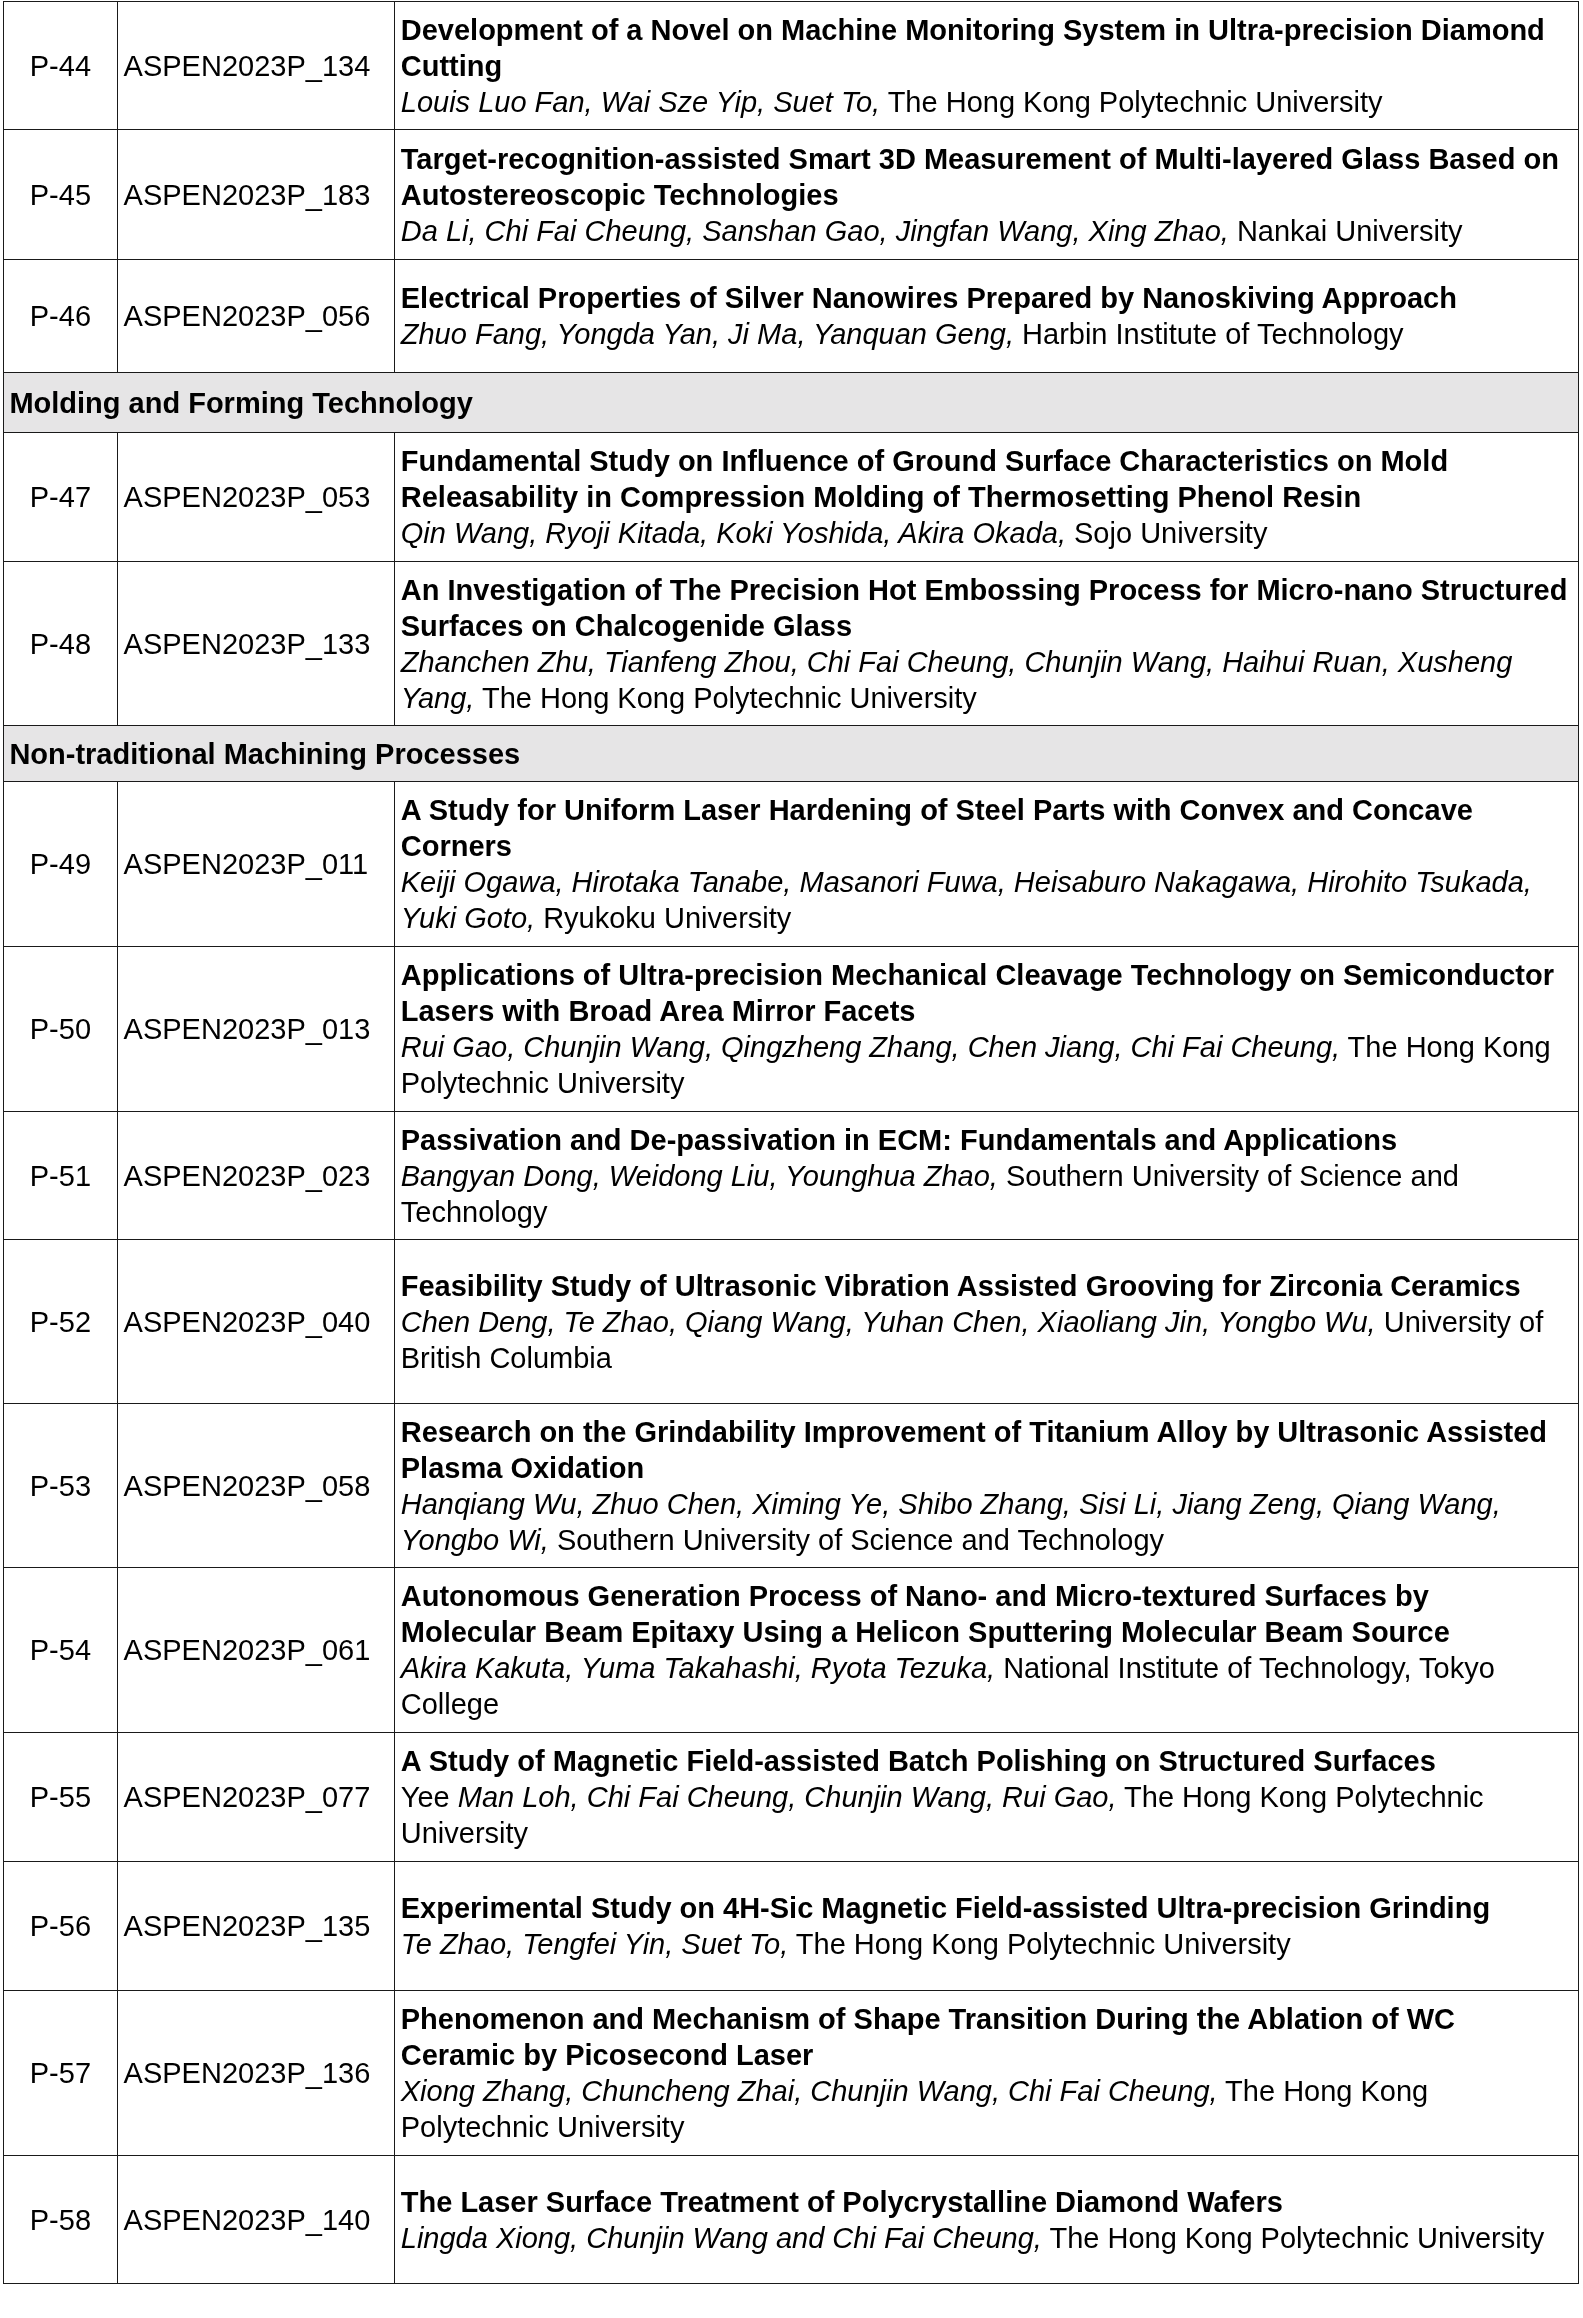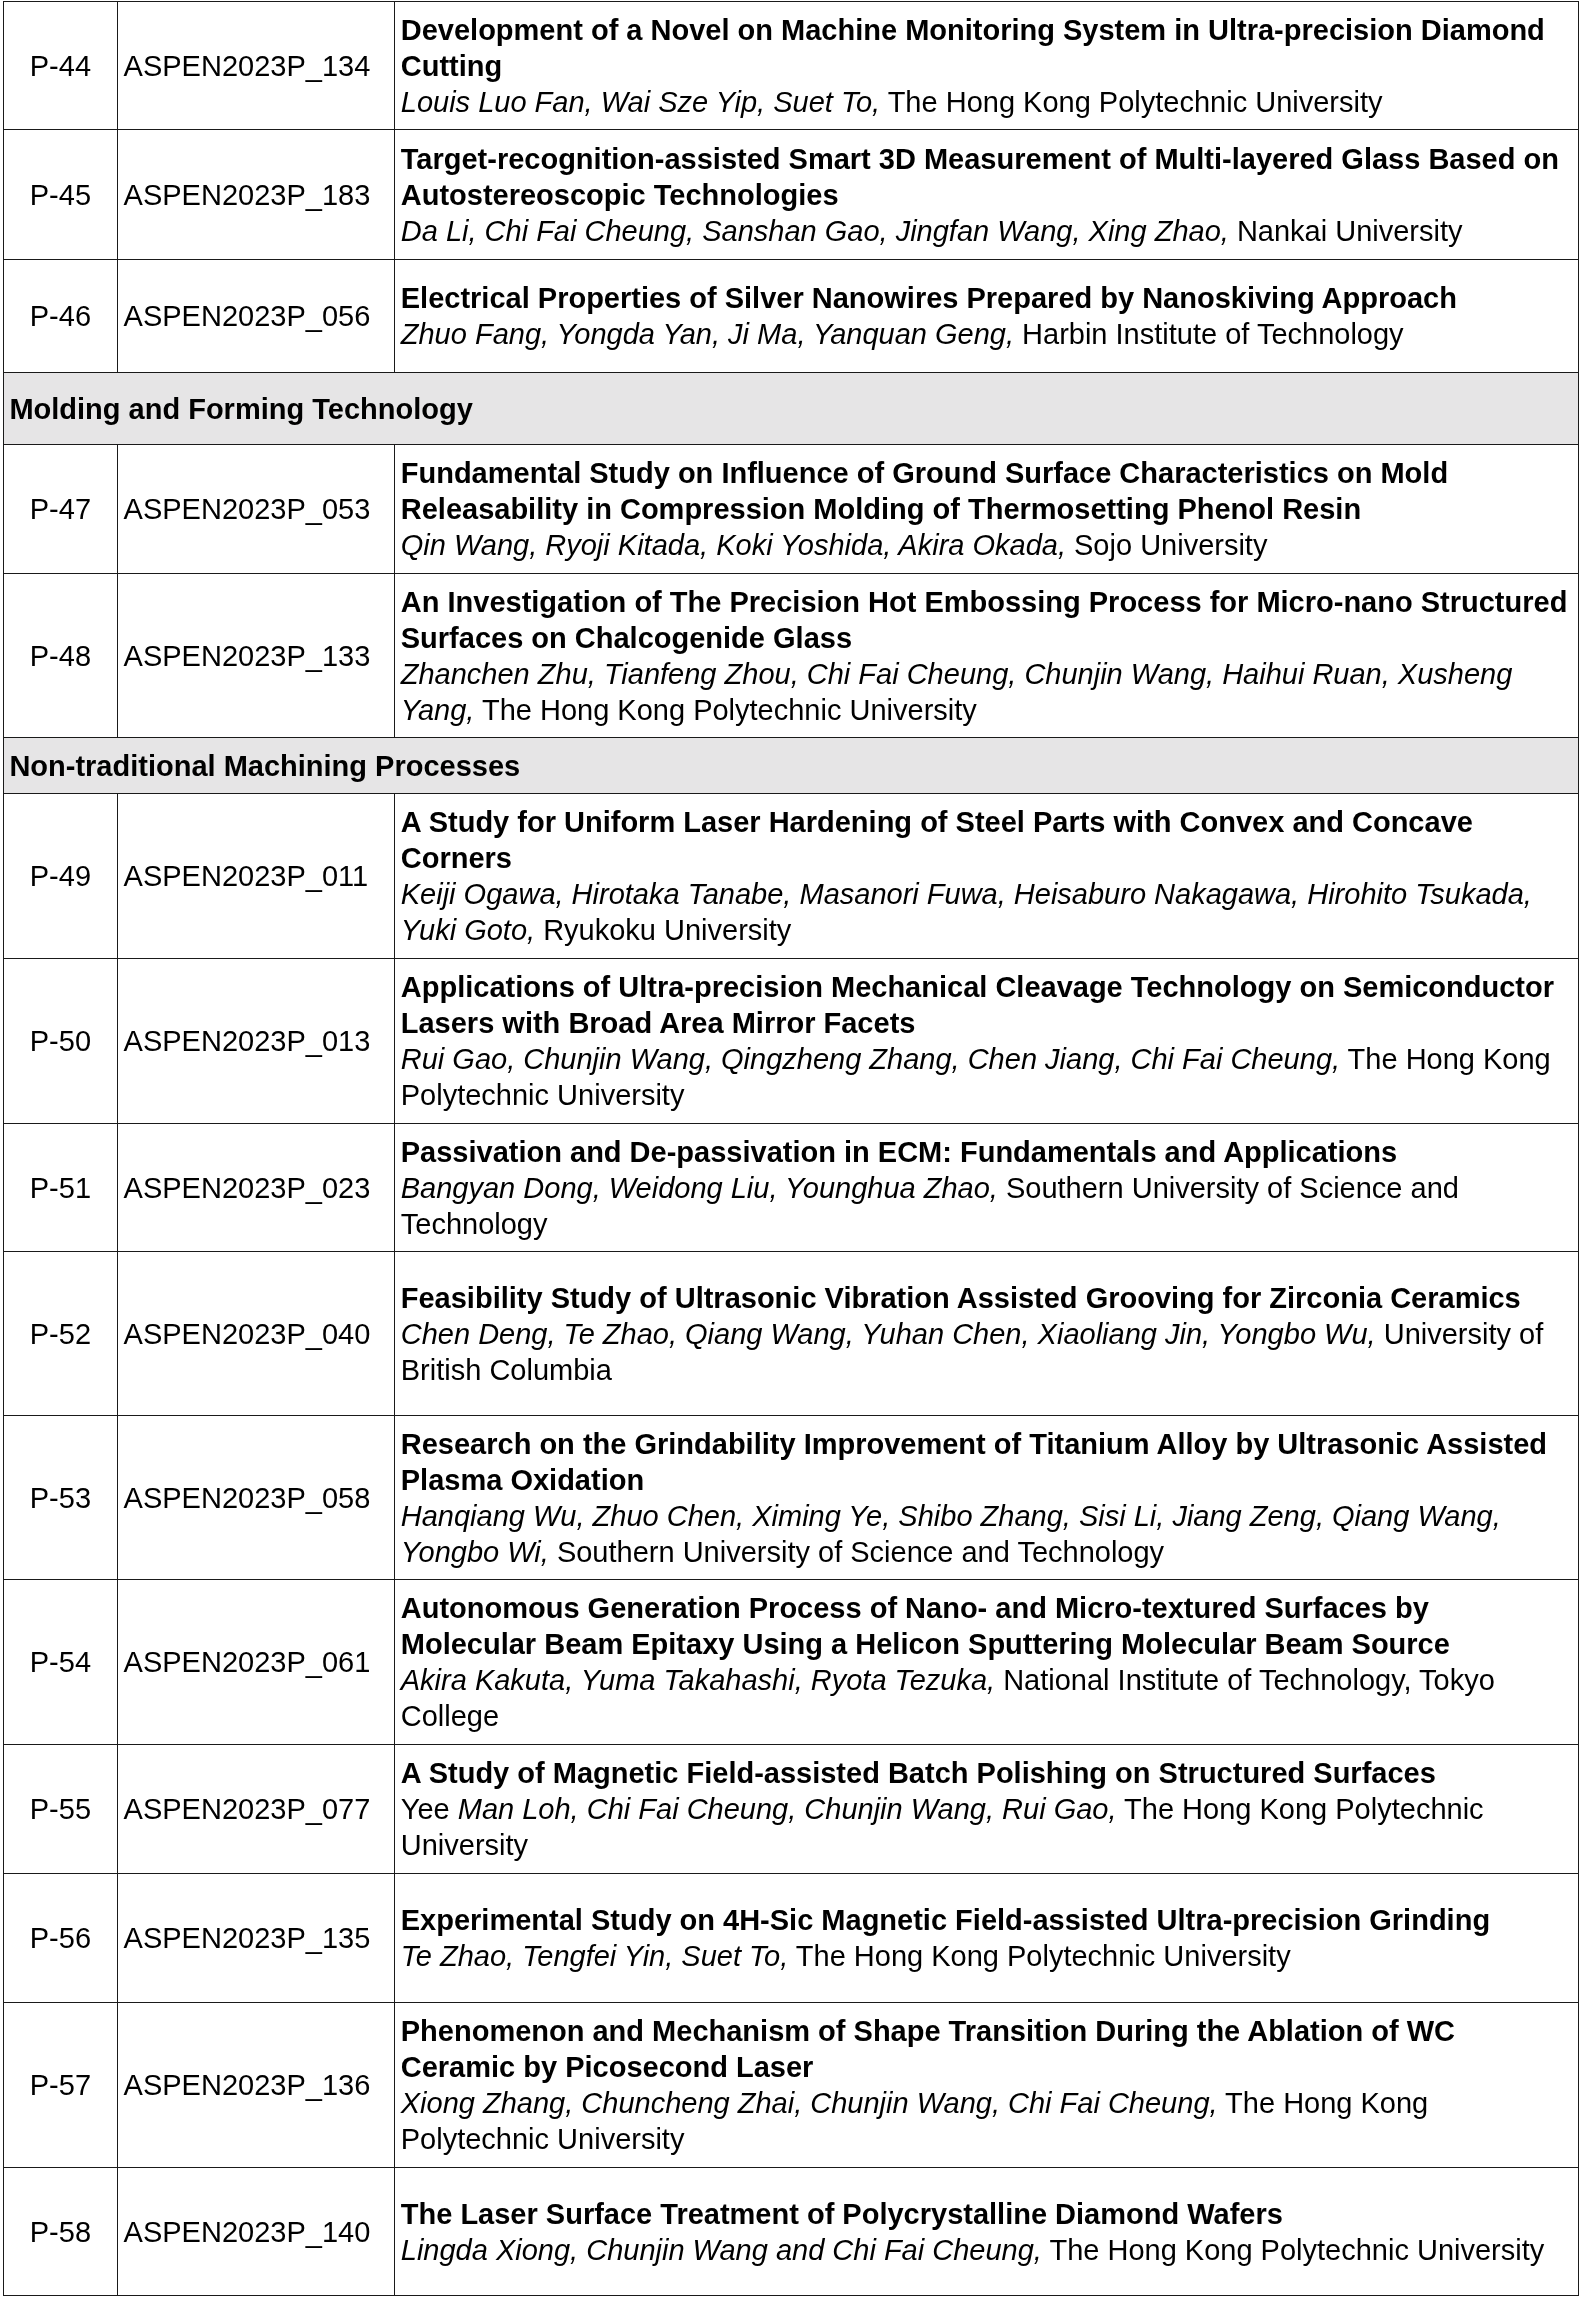--- a/index.html
+++ b/index.html
@@ -40,21 +40,21 @@
 
   <tr class="paper" style="height: 113px;">
     <td class="pid">P-46</td>
     <td class="code">ASPEN2023P_056</td>
     <td class="info">
       <span class="title">Electrical Properties of Silver Nanowires Prepared by Nanoskiving Approach</span>
       <span class="authors-line"><span class="affil prefix"></span><span class="authors">Zhuo Fang, Yongda Yan, Ji Ma, Yanquan Geng,</span><span class="affil"> Harbin Institute of Technology</span></span>
     </td>
   </tr>
 
-  <tr class="section" style="height: 72px; margin-left: 25px;">
+  <tr class="section" style="height: 60px; margin-left: 25px;">
     <td colspan="3" class="section-label">Molding and Forming Technology</td>
   </tr>
 
   <tr class="paper" style="height: 129px;">
     <td class="pid">P-47</td>
     <td class="code">ASPEN2023P_053</td>
     <td class="info">
       <span class="title">Fundamental Study on Influence of Ground Surface Characteristics on Mold Releasability in Compression Molding of Thermosetting Phenol Resin</span>
       <span class="authors-line"><span class="affil prefix"></span><span class="authors">Qin Wang, Ryoji Kitada, Koki Yoshida, Akira Okada,</span><span class="affil"> Sojo University</span></span>
     </td>

